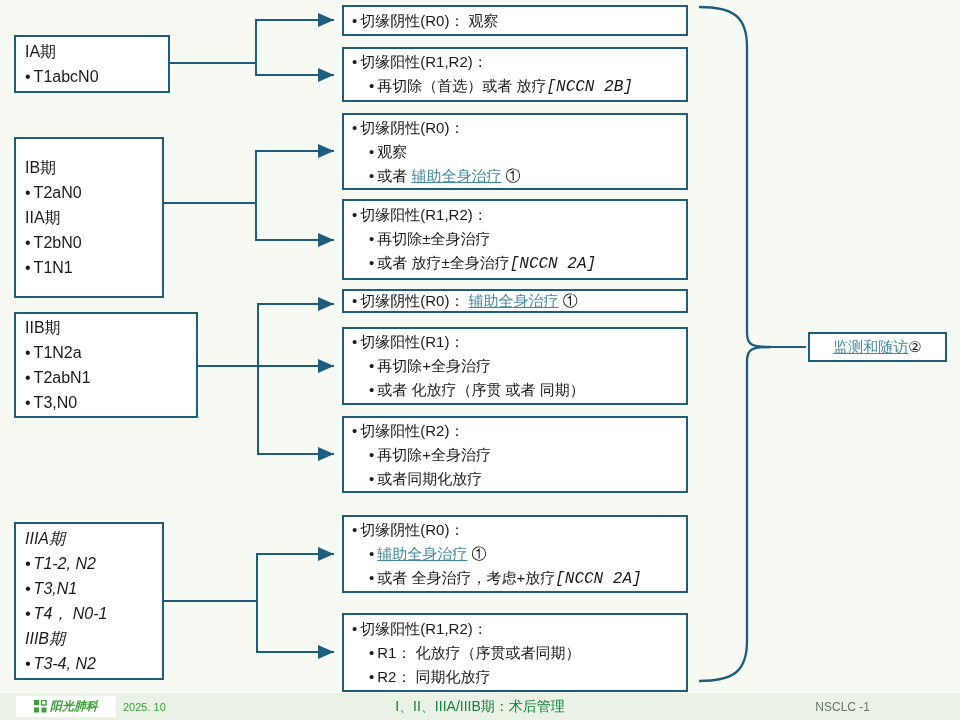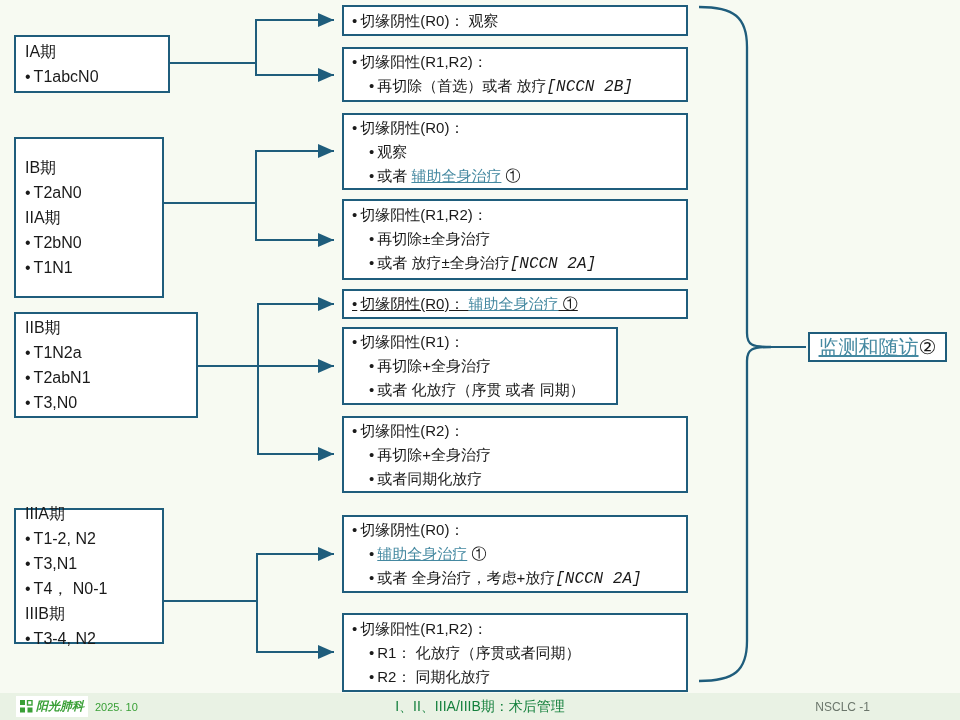--- a/index.html
+++ b/index.html
@@ -8,25 +8,25 @@
   .wires{position:absolute;left:0;top:0;z-index:0;}
   .box{position:absolute;background:#ffffff;border:2px solid #1f5d7c;box-sizing:border-box;
        color:#1a1a1a;z-index:1;display:flex;flex-direction:column;justify-content:center;}
   .stage{font-size:16px;line-height:25px;padding:2px 9px;}
   .obox{font-size:15px;line-height:24px;padding:2px 8px;}
   .ln{white-space:nowrap;}
   .lv2{padding-left:17px;}
   .bl::before{content:"•";margin-right:3px;}
   .lnk{color:#4589a1;text-decoration:underline;cursor:pointer;}
   .ref{font-style:italic;font-size:16px;font-family:Liberation Mono, monospace;}
-  .surv{font-size:20px;align-items:center;flex-direction:row;justify-content:center;}
+  .surv{font-size:15px;align-items:center;flex-direction:row;justify-content:center;}
   .footer{position:absolute;left:0;bottom:0;width:960px;height:27px;background:#e9f2e4;
           display:flex;align-items:center;z-index:2;}
   .logo-chip{display:flex;align-items:center;gap:3px;background:#ffffff;
-             padding:2px 4px;margin-left:16px;z-index:3;}
+             padding:2px 18px;margin-left:16px;z-index:3;}
   .logo-text{color:#3aa037;font-weight:bold;font-style:italic;font-size:12px;}
   .f-date{color:#3aa037;font-size:11px;margin-left:7px;z-index:3;}
   .f-title{position:absolute;left:0;right:0;text-align:center;color:#15803d;font-size:14px;}
   .f-page{position:absolute;right:90px;color:#6b766b;font-size:12px;}
 </style>
 </head>
 <body>
 
 <div class="canvas">
 
@@ -65,21 +65,21 @@
       <div class="ln"><span>IIA期</span></div>
       <div class="ln bl"><span>T2bN0</span></div>
       <div class="ln bl"><span>T1N1</span></div>
     </div>
   <div class="box stage" style="left:14px;top:312px;width:184px;height:106px;">
       <div class="ln"><span>IIB期</span></div>
       <div class="ln bl"><span>T1N2a</span></div>
       <div class="ln bl"><span>T2abN1</span></div>
       <div class="ln bl"><span>T3,N0</span></div>
     </div>
-  <div class="box stage" style="left:14px;top:508px;width:150px;height:136px;">
+  <div class="box stage" style="left:14px;top:522px;width:150px;height:158px;font-style:italic;">
       <div class="ln"><span>IIIA期</span></div>
       <div class="ln bl"><span>T1-2, N2</span></div>
       <div class="ln bl"><span>T3,N1</span></div>
       <div class="ln bl"><span>T4， N0-1</span></div>
       <div class="ln"><span>IIIB期</span></div>
       <div class="ln bl"><span>T3-4, N2</span></div>
     </div>
 
   <div class="box obox" style="left:342px;top:5px;width:346px;height:31px;">
       <div class="ln bl"><span>切缘阴性(R0)： 观察</span></div>
@@ -91,24 +91,24 @@
   <div class="box obox" style="left:342px;top:113px;width:346px;height:77px;">
       <div class="ln bl"><span>切缘阴性(R0)：</span></div>
       <div class="ln lv2 bl"><span>观察</span></div>
       <div class="ln lv2 bl"><span>或者 </span><a class="lnk">辅助全身治疗</a><span> ①</span></div>
     </div>
   <div class="box obox" style="left:342px;top:199px;width:346px;height:81px;">
       <div class="ln bl"><span>切缘阳性(R1,R2)：</span></div>
       <div class="ln lv2 bl"><span>再切除±全身治疗</span></div>
       <div class="ln lv2 bl"><span>或者 放疗±全身治疗</span><span class="ref">[NCCN 2A]</span></div>
     </div>
-  <div class="box obox" style="left:342px;top:289px;width:346px;height:30px;text-decoration:underline;">
+  <div class="box obox" style="left:342px;top:289px;width:346px;height:24px;">
       <div class="ln bl"><span>切缘阴性(R0)： </span><a class="lnk">辅助全身治疗</a><span> ①</span></div>
     </div>
-  <div class="box obox" style="left:342px;top:327px;width:276px;height:78px;">
+  <div class="box obox" style="left:342px;top:327px;width:346px;height:78px;">
       <div class="ln bl"><span>切缘阳性(R1)：</span></div>
       <div class="ln lv2 bl"><span>再切除+全身治疗</span></div>
       <div class="ln lv2 bl"><span>或者 化放疗（序贯 或者 同期）</span></div>
     </div>
   <div class="box obox" style="left:342px;top:416px;width:346px;height:77px;">
       <div class="ln bl"><span>切缘阳性(R2)：</span></div>
       <div class="ln lv2 bl"><span>再切除+全身治疗</span></div>
       <div class="ln lv2 bl"><span>或者同期化放疗</span></div>
     </div>
   <div class="box obox" style="left:342px;top:515px;width:346px;height:78px;">

